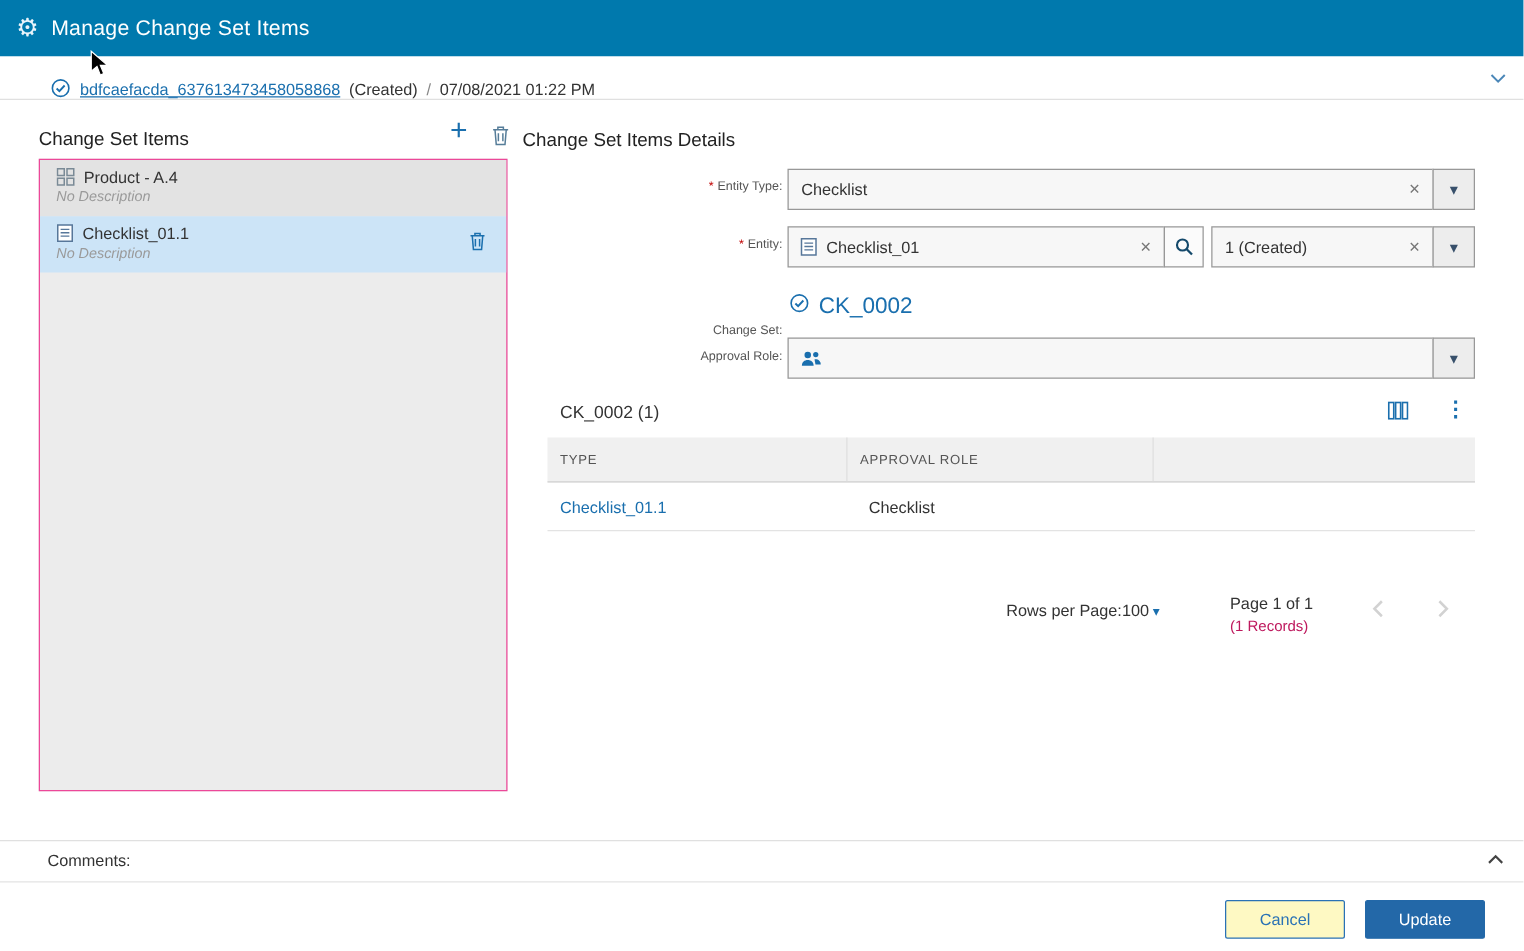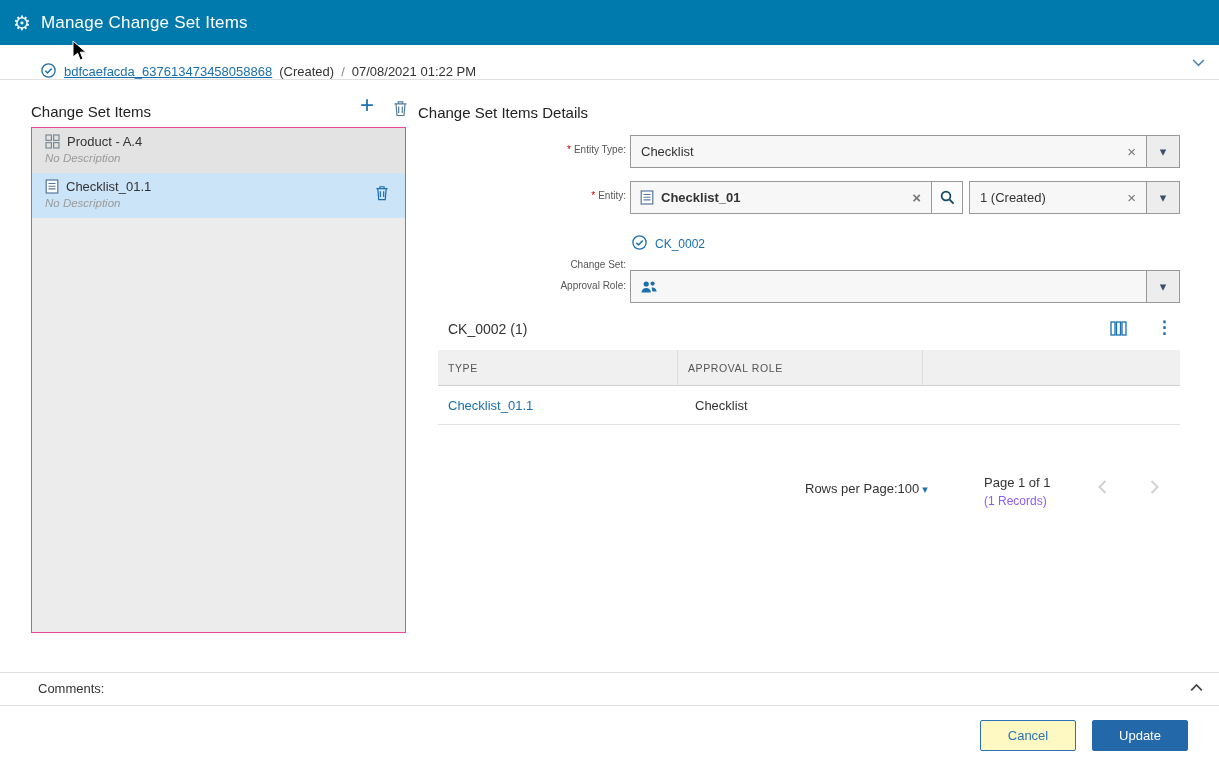--- a/index.html
+++ b/index.html
@@ -33,39 +33,39 @@
   .d-title{position:absolute;left:418px;top:104px;font-size:15px;color:#222;}
   .f-label{position:absolute;width:190px;text-align:right;font-size:10px;color:#555;left:436px;}
   .req{color:#c00000;margin-right:3px;}
   .combo{position:absolute;box-sizing:border-box;border:1px solid #989898;background:#f7f7f7;display:flex;align-items:center;font-size:13px;color:#333;}
   .combo .val{padding-left:10px;flex:1;white-space:nowrap;overflow:hidden;}
   .combo .x{color:#777;font-size:15px;padding:0 10px;cursor:pointer;}
   .combo .field-icon{margin-left:9px;display:flex;}
   .arrow-btn{position:absolute;box-sizing:border-box;border:1px solid #989898;background:#ededed;display:flex;align-items:center;justify-content:center;cursor:pointer;}
   .arrow-btn .tri{color:#38506b;font-size:13px;line-height:1;}
   .search-btn{position:absolute;box-sizing:border-box;border:1px solid #989898;background:#fbfbfb;display:flex;align-items:center;justify-content:center;cursor:pointer;}
-  .cs-value{position:absolute;left:631px;top:234px;display:flex;align-items:flex-end;gap:7px;font-size:12px;}
+  .cs-value{position:absolute;left:631px;top:234px;display:flex;align-items:flex-start;gap:7px;font-size:18px;}
   .cs-value a{color:#1a6fae;text-decoration:none;cursor:pointer;}
 
   
   .tbl-title{position:absolute;left:448px;top:321px;font-size:14px;color:#333;}
   .cols-icon{position:absolute;left:1110px;top:320px;cursor:pointer;}
   .kebab{position:absolute;left:1156px;top:318px;color:#1a6fae;font-size:17px;font-weight:bold;cursor:pointer;line-height:1.2;}
   .tbl{position:absolute;left:438px;top:350px;width:742px;}
   .tbl-head{display:flex;height:36px;background:#f0f0f0;border-bottom:1px solid #cfcfcf;box-sizing:border-box;}
   .th{display:flex;align-items:center;gap:6px;font-size:10.5px;color:#555;letter-spacing:.6px;padding-left:10px;box-sizing:border-box;border-right:1px solid #dedede;cursor:pointer;}
   .tbl-row{display:flex;height:38px;border-bottom:1px solid #e3e3e3;align-items:center;font-size:13px;cursor:pointer;}
   .td{padding-left:10px;box-sizing:border-box;}
   .td a{color:#1a6fae;text-decoration:none;}
 
   
   .rpp{position:absolute;left:805px;top:481px;font-size:13px;color:#333;cursor:pointer;}
   .rpp .tri{color:#1a6fae;font-size:11px;margin-left:3px;}
   .pageinfo{position:absolute;left:984px;top:475px;font-size:13px;color:#333;}
-  .records{position:absolute;left:984px;top:494px;font-size:12px;color:#8b5cf6;}
+  .records{position:absolute;left:984px;top:494px;font-size:12px;color:#be185d;}
   .pg-btn{position:absolute;cursor:default;}
 
   
   .comments-bar{position:absolute;left:0;top:672px;width:1219px;height:33px;border-top:1px solid #e0e0e0;box-sizing:border-box;background:#fff;}
   .comments-label{position:absolute;left:38px;top:681px;font-size:13px;color:#333;}
   .comments-chevron{position:absolute;right:14px;top:679px;cursor:pointer;}
   .footer{position:absolute;left:0;top:705px;width:1219px;height:56px;border-top:1px solid #e3e3e3;background:#fff;}
   .btn{box-sizing:border-box;border-radius:2px;font-size:13px;font-family:"Liberation Sans",sans-serif;cursor:pointer;}
   .btn-cancel{position:absolute;left:980px;top:14px;width:96px;height:31px;background:#fef9c3;border:1px solid #2a72b5;color:#2a72b5;}
   .btn-update{position:absolute;left:1092px;top:14px;width:96px;height:31px;background:#2368a8;border:1px solid #2368a8;color:#fff;}
@@ -157,21 +157,21 @@
     <span class="val">Checklist</span>
     <span class="x">×</span>
   </div>
   <div class="arrow-btn" style="left:1146px;top:135px;width:34px;height:33px;">
     <span class="tri">▾</span>
   </div>
 
   <div class="f-label" style="top:190px;">
     <span class="req">*</span><span>Entity:</span>
   </div>
-  <div class="combo" style="left:630px;top:181px;width:302px;height:33px;font-weight:bold;">
+  <div class="combo" style="left:630px;top:181px;width:302px;height:33px;">
     <span class="field-icon">
       <svg width="14" height="15" viewBox="0 0 14 15">
           <rect x="1.2" y="1" width="11.6" height="13" fill="#fff" stroke="#57779a" stroke-width="1.2"></rect>
           <path d="M3.5 4.5h7M3.5 7.2h7M3.5 9.9h7" stroke="#57779a" stroke-width="1.1"></path>
         </svg>
     </span>
     <span class="val" style="padding-left:7px;">Checklist_01</span>
     <span class="x">×</span>
   </div>
   <div class="search-btn" style="left:931px;top:181px;width:32px;height:33px;">

